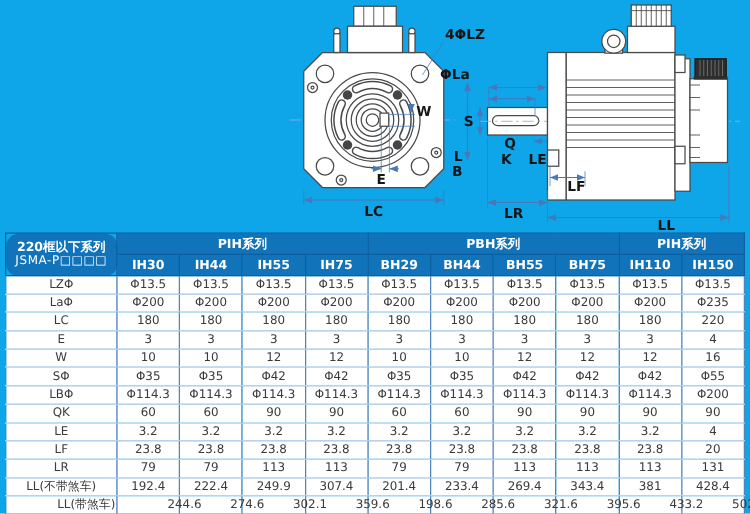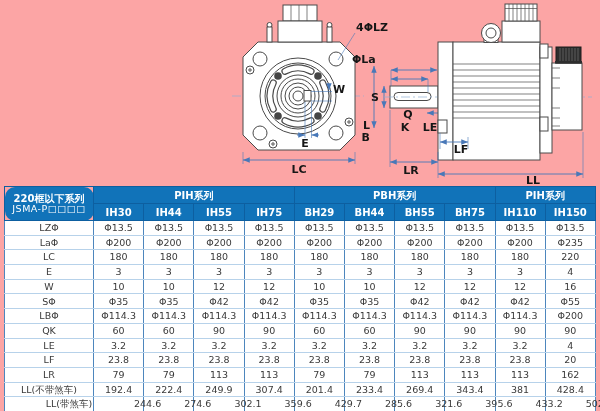--- a/index.html
+++ b/index.html
@@ -1,16 +1,16 @@
 <!DOCTYPE html>
 <html><head>
 <meta charset="utf-8">
 <style>
   html,body{margin:0;padding:0;background:#fff;}
-  #stage{position:relative;width:600px;height:411px;background:#fca5a5;overflow:hidden;
+  #stage{position:relative;width:600px;height:411px;background:#0ea5e9;overflow:hidden;
          font-family:"DejaVu Sans","Liberation Sans",sans-serif;}
   #drawing{position:absolute;left:0;top:0;}
 
   
   .ol{stroke:#4a4a4a;stroke-width:1;fill:none;}
   .olw{stroke:#4a4a4a;stroke-width:1;fill:#fff;}
   .thin{stroke:#4a4a4a;stroke-width:.7;fill:none;}
   .cl{stroke:#8fb0d4;stroke-width:.7;fill:none;stroke-dasharray:9 3 2 3;}
   .dim{stroke:#4878b8;stroke-width:.9;fill:none;}
   .ext{stroke:#4878b8;stroke-width:.6;fill:none;}
@@ -380,42 +380,42 @@
             <th>LR</th>
             <td>79</td>
             <td>79</td>
             <td>113</td>
             <td>113</td>
             <td>79</td>
             <td>79</td>
             <td>113</td>
             <td>113</td>
             <td>113</td>
-            <td>162</td>
+            <td>131</td>
           </tr>
           <tr>
             <th>LL(不带煞车)</th>
             <td>192.4</td>
             <td>222.4</td>
             <td>249.9</td>
             <td>307.4</td>
             <td>201.4</td>
             <td>233.4</td>
             <td>269.4</td>
             <td>343.4</td>
             <td>381</td>
             <td>428.4</td>
           </tr>
           <tr>
             <th>LL(带煞车)</th>
             <td>244.6</td>
             <td>274.6</td>
             <td>302.1</td>
             <td>359.6</td>
-            <td>429.7</td>
+            <td>198.6</td>
             <td>285.6</td>
             <td>321.6</td>
             <td>395.6</td>
             <td>433.2</td>
             <td>502.4</td>
           </tr>
         </tbody>
     </table>
   </div>
 

